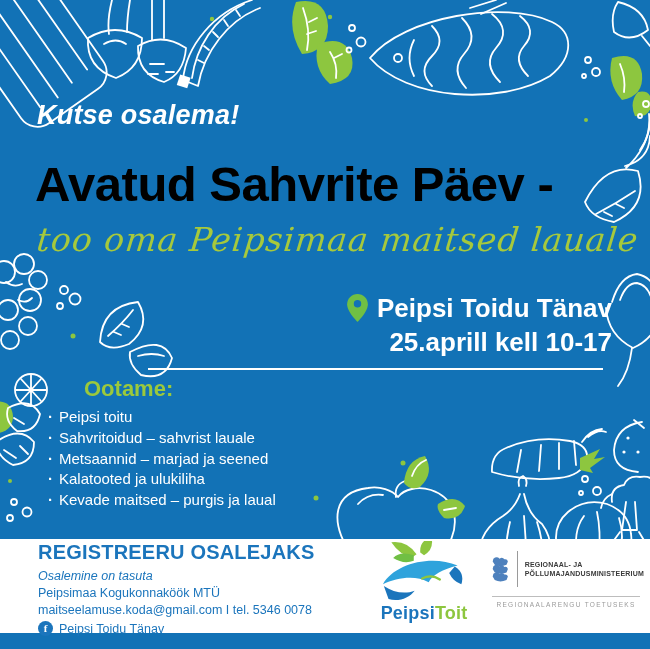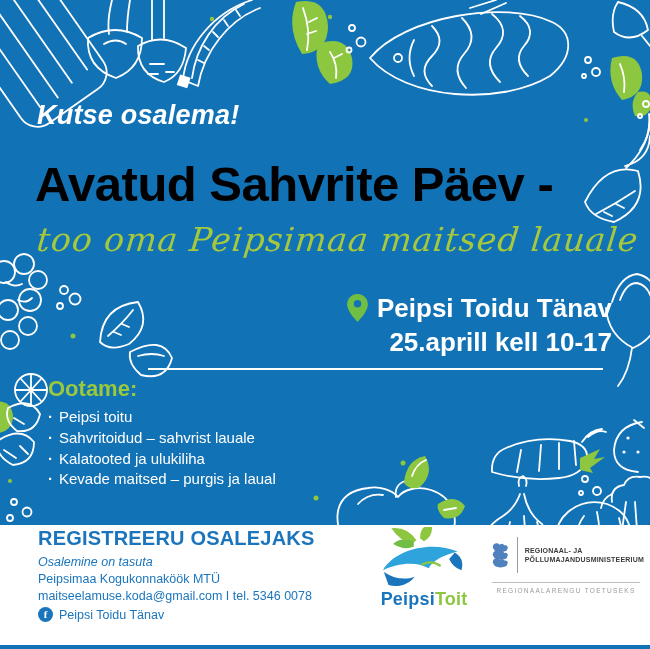--- a/index.html
+++ b/index.html
@@ -23,25 +23,25 @@
     color:#A6C93C;font-size:33px;font-style:italic;
     font-family:"DejaVu Serif",serif;transform:skewX(-6deg);white-space:nowrap;letter-spacing:1px;
   }
   .location{
     position:absolute;right:38px;top:291px;text-align:right;
     color:#fff;font-weight:700;font-size:26px;line-height:34px;white-space:nowrap;
   }
   .location .row1{display:flex;align-items:center;justify-content:flex-end;gap:9px;}
   .divider{position:absolute;left:148px;top:368px;width:455px;height:2px;background:#fff;}
   .ootame{position:absolute;left:48px;top:376px;width:560px;}
-  .ootame-h{color:#9BC93C;font-size:22px;font-weight:700;margin:0 0 5px 0;}
+  .ootame-h{color:#9BC93C;font-size:22px;font-weight:700;margin:0 0 5px 0;padding-left:36px;}
   .ootame ul{list-style:none;margin:0;padding:0;color:#fff;font-size:15px;line-height:20.8px;font-weight:500;}
   .ootame li{padding-left:11px;position:relative;}
   .ootame li::before{content:"·";position:absolute;left:0;top:0;font-weight:700;}
-  .footer{position:absolute;left:0;bottom:4px;width:650px;height:120px;background:#fff;}
+  .footer{position:absolute;left:0;bottom:16px;width:650px;height:94px;background:#fff;}
   .f-left{position:absolute;left:38px;top:2px;color:#1B75BC;}
   .f-title{font-size:20px;font-weight:700;letter-spacing:.2px;margin:0;}
   .f-note{font-size:12.5px;font-style:italic;margin-top:5px;}
   .f-org{font-size:12.5px;margin-top:3px;}
   .f-contact{font-size:12.5px;margin-top:3px;}
   .f-fb{display:flex;align-items:center;gap:6px;margin-top:4px;font-size:12.5px;}
   .fb-icon{
     width:15px;height:15px;border-radius:50%;background:#1B75BC;color:#fff;
     display:flex;align-items:center;justify-content:center;
     font-size:11px;font-weight:700;font-family:"Liberation Serif",serif;line-height:1;
@@ -243,20 +243,21 @@
     <div>25.aprill kell 10-17</div>
   </div>
 
   <div class="divider"></div>
 
   <div class="ootame">
     <h2 class="ootame-h">Ootame:</h2>
     <ul>
       <li>Peipsi toitu</li>
       <li>Sahvritoidud – sahvrist lauale</li>
+      <li>Metsaannid – marjad ja seened</li>
       <li>Kalatooted ja ulukiliha</li>
       <li>Kevade maitsed – purgis ja laual</li>
     </ul>
   </div>
 
   <div class="footer">
     <div class="f-left">
       <h3 class="f-title">REGISTREERU OSALEJAKS</h3>
       <div class="f-note">Osalemine on tasuta</div>
       <div class="f-org">Peipsimaa Kogukonnaköök MTÜ</div>

